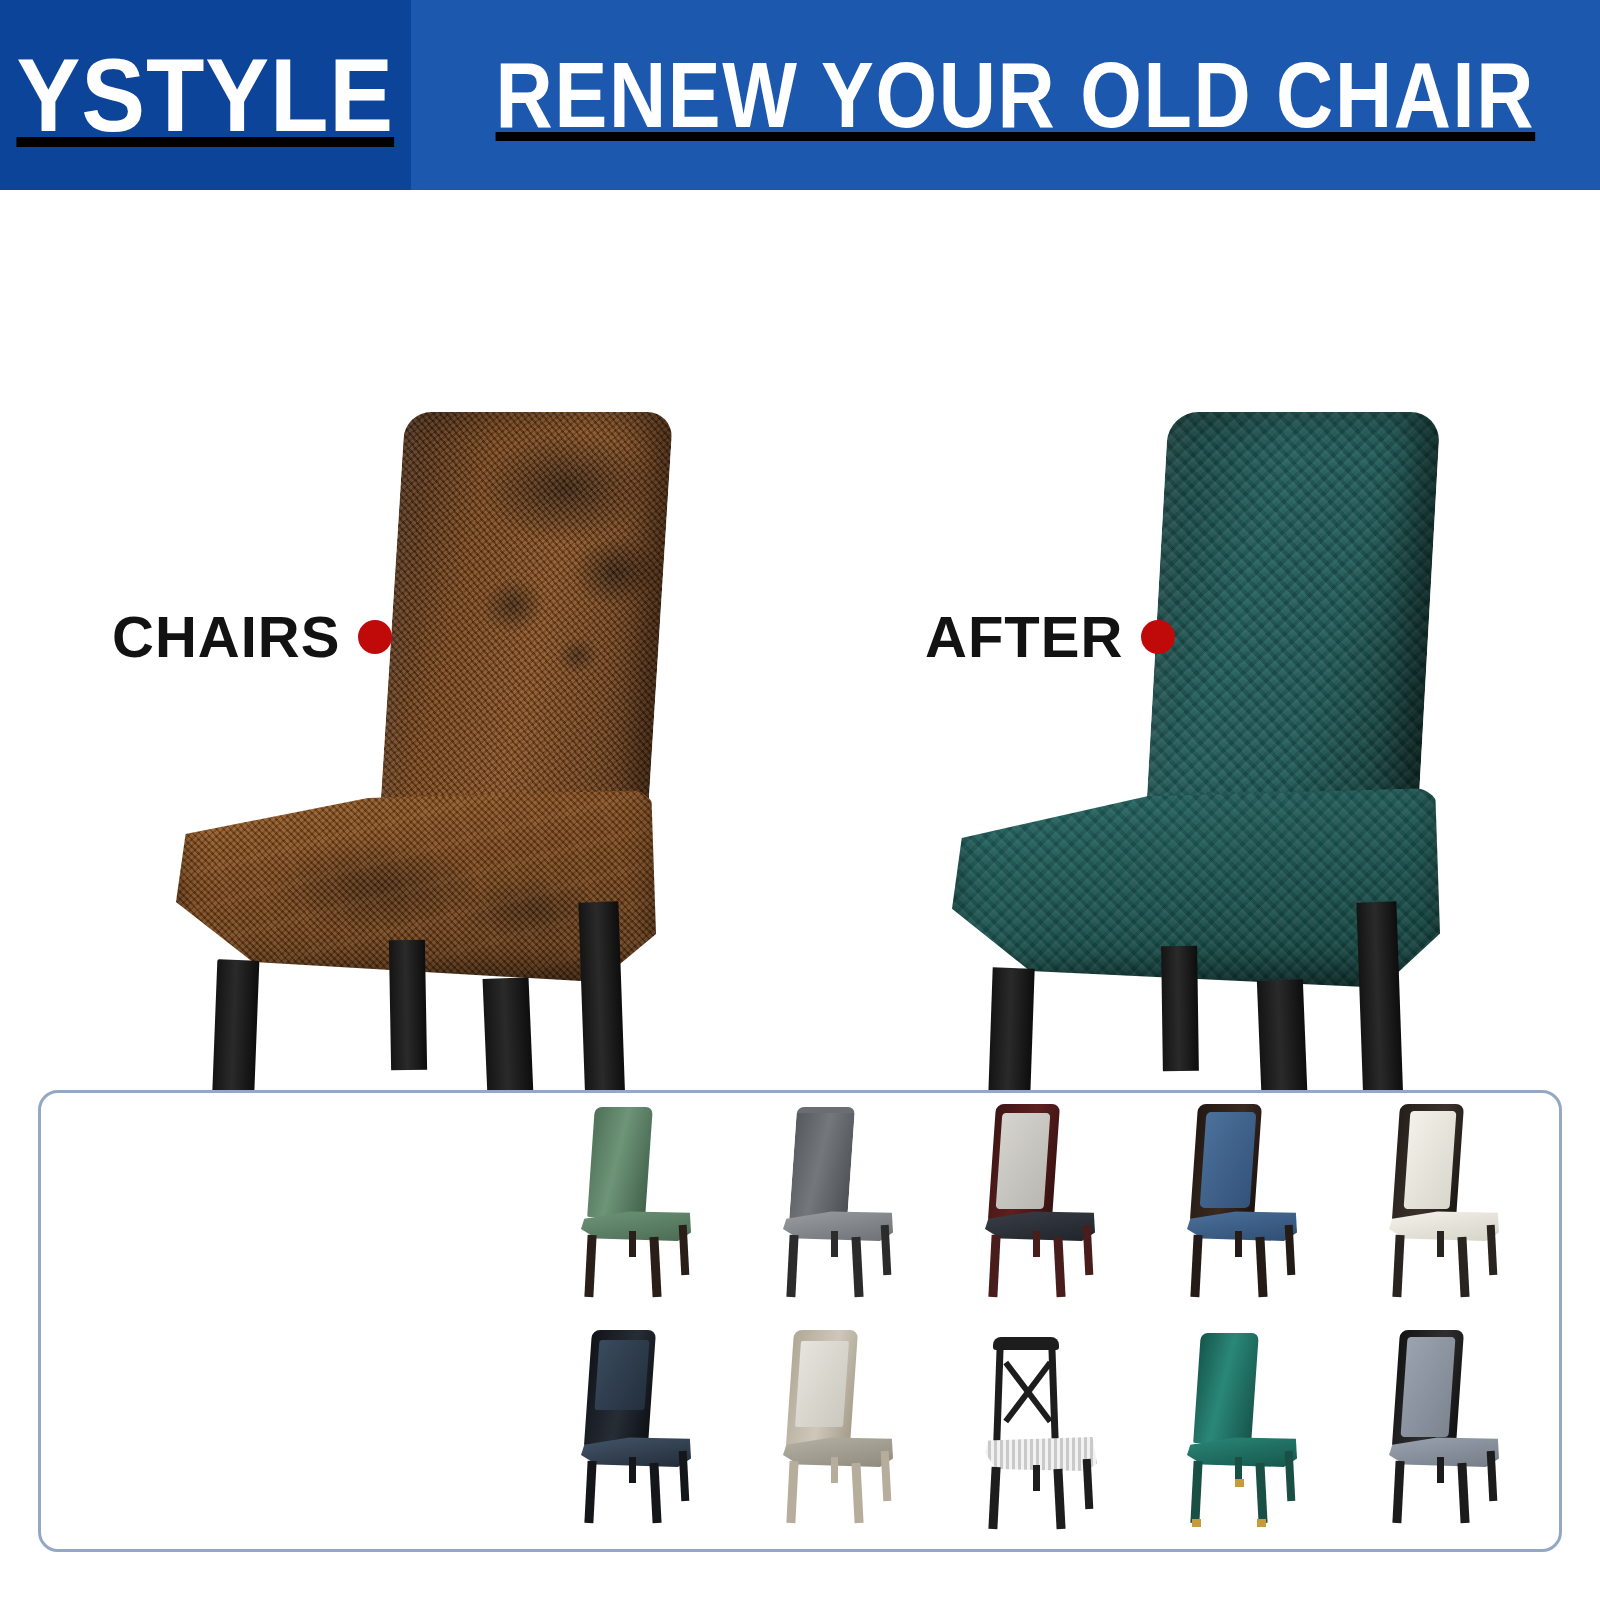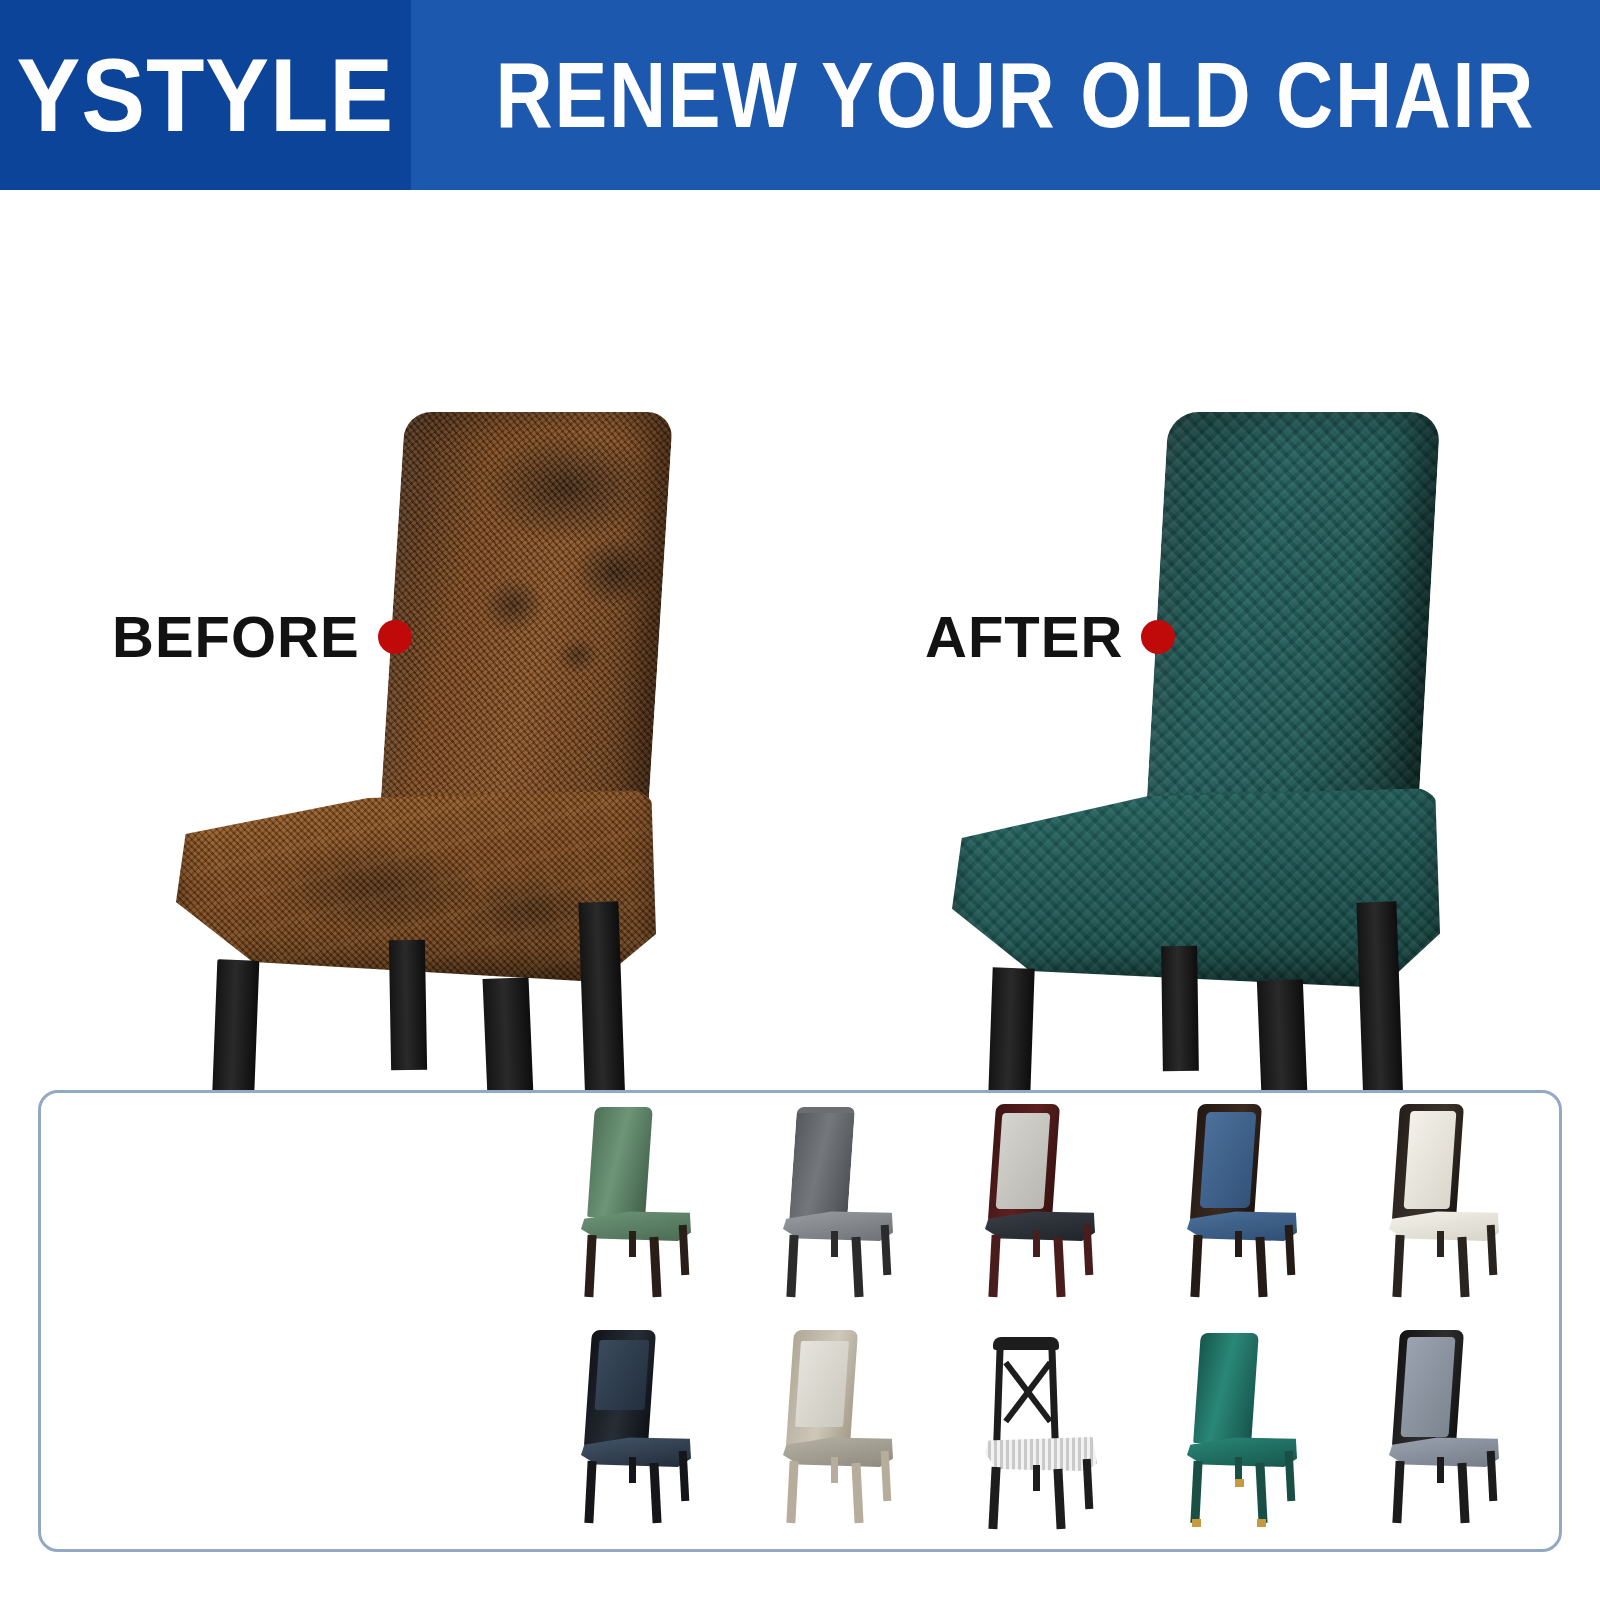--- a/index.html
+++ b/index.html
@@ -7,21 +7,21 @@
     width:1600px;height:1600px;
     background:#ffffff;
     font-family:"Liberation Sans", sans-serif;
     overflow:hidden;
     position:relative;
   }
 
   
   .header{
     position:absolute;left:0;top:0;width:1600px;height:190px;
-    display:flex;align-items:center;
+    display:flex;align-items:center;text-decoration:underline;
   }
   .brand-block{
     width:444px;height:190px;
     background:var(--brand-dark,#0b4498);
     display:flex;align-items:center;justify-content:center;
   }
   .brand-text{
     color:#fff;font-weight:bold;font-size:104px;line-height:1;
     letter-spacing:1px;
     transform:scaleX(0.92);
@@ -214,21 +214,21 @@
   <div class="chair">
     <div class="ac-back"></div>
     <div class="ac-seat"></div>
     <div class="leg al1"></div>
     <div class="leg al2"></div>
     <div class="leg al3"></div>
     <div class="leg al4"></div>
   </div>
 
   <div class="label-wrap label-before">
-    <span class="label-text">BEFORE</span>
+    <span class="label-text">CHAIRS</span>
     <span class="label-dot" style="background: rgb(192, 10, 10);"></span>
   </div>
 
   <div class="label-wrap label-after">
     <span class="label-text">AFTER</span>
     <span class="label-dot" style="background: rgb(192, 10, 10);"></span>
   </div>
 </div>
 
 <div class="panel" style="border-color: rgb(147, 168, 196);">

